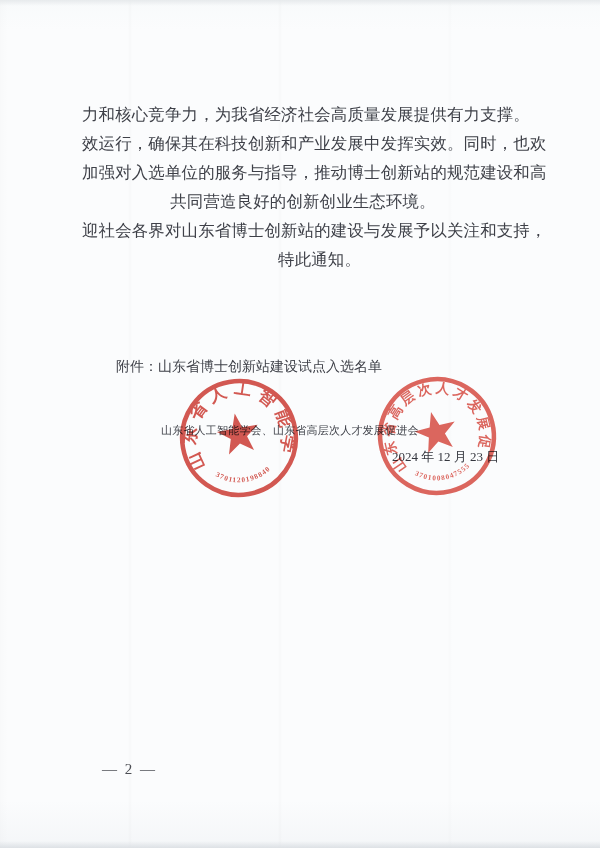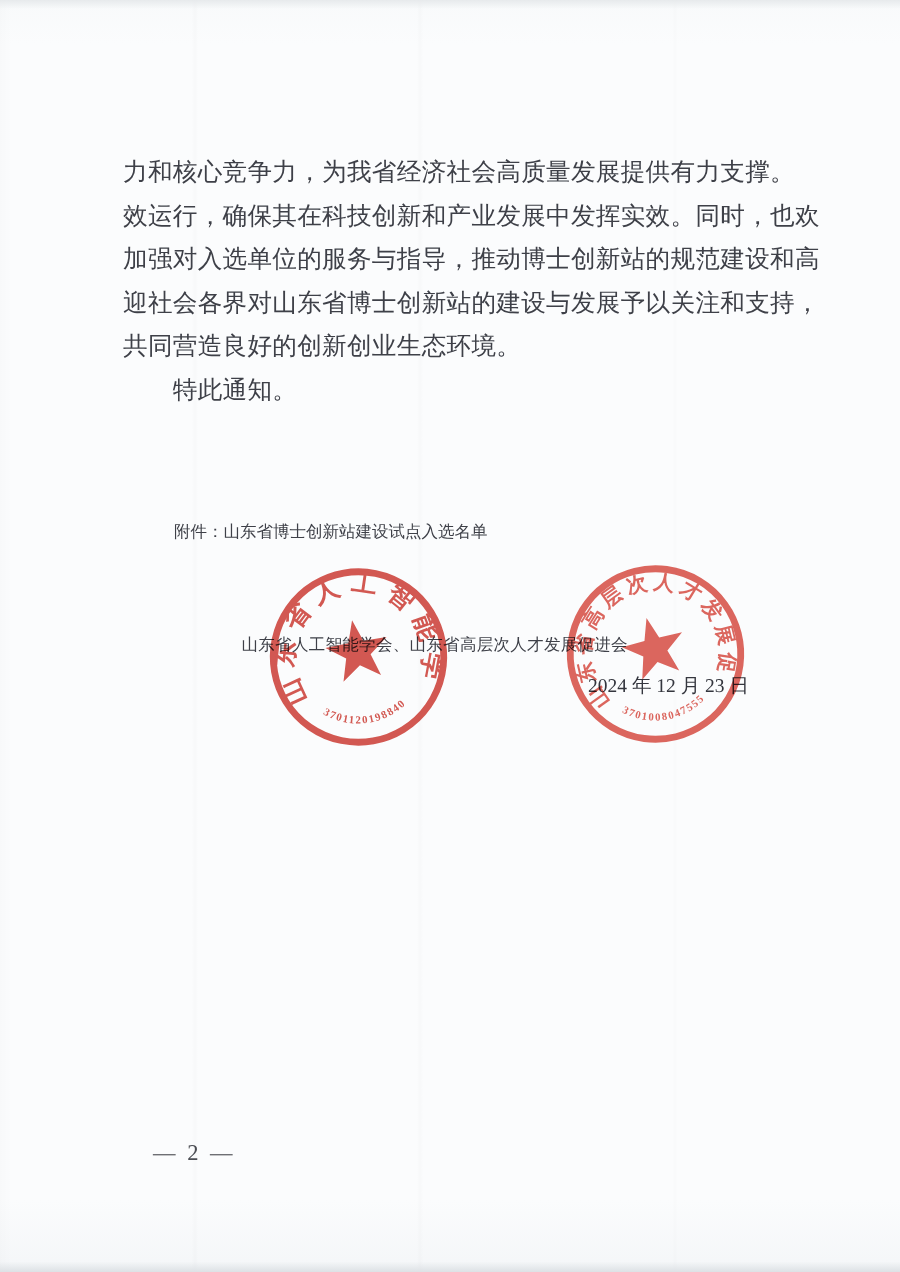--- a/index.html
+++ b/index.html
@@ -26,24 +26,25 @@
     position: absolute; bottom: 0; left: 0; right: 0; height: 7px;
     background: linear-gradient(rgba(221,225,229,0), #dde1e5);
   }
   .body-text {
     position: absolute; left: 82px; top: 100px; width: 442px;
     color: #3e4048;
   }
   .body-text .line {
     font-size: 16.4px; line-height: 29px; white-space: pre;
     letter-spacing: 0.2px;
+    text-align: center;
   }
   .attachment-line {
-    position: absolute; left: 116px; top: 344px;
-    font-size: 11px; line-height: 22px; color: #3e4048; white-space: pre;
+    position: absolute; left: 116px; top: 356px;
+    font-size: 14px; line-height: 22px; color: #3e4048; white-space: pre;
   }
   .signature-line {
     position: absolute; left: 161px; top: 419px;
     font-size: 11px; line-height: 22px; color: #3e4048; white-space: pre;
     letter-spacing: 0.2px;
   }
   .date-line {
     position: absolute; left: 392px; top: 446px;
     font-size: 13px; line-height: 22px; color: #34363e; white-space: pre; font-family: Liberation Serif, serif;
   }
@@ -68,22 +69,22 @@
 <body>
 
 <div class="page">
 
   <div class="scan-edge-top"></div>
 
   <div class="body-text">
     <div class="line">力和核心竞争力，为我省经济社会高质量发展提供有力支撑。</div>
     <div class="line">效运行，确保其在科技创新和产业发展中发挥实效。同时，也欢</div>
     <div class="line">加强对入选单位的服务与指导，推动博士创新站的规范建设和高</div>
+    <div class="line">共同营造良好的创新创业生态环境。</div>
     <div class="line">迎社会各界对山东省博士创新站的建设与发展予以关注和支持，</div>
-    <div class="line">共同营造良好的创新创业生态环境。</div>
     <div class="line">　　特此通知。</div>
   </div>
 
   <div class="attachment-line">附件：山东省博士创新站建设试点入选名单</div>
 
   <div class="signature-line">山东省人工智能学会、山东省高层次人才发展促进会</div>
 
   <div class="date-line">2024 年 12 月 23 日</div>
 
   <div class="seal seal-left">

